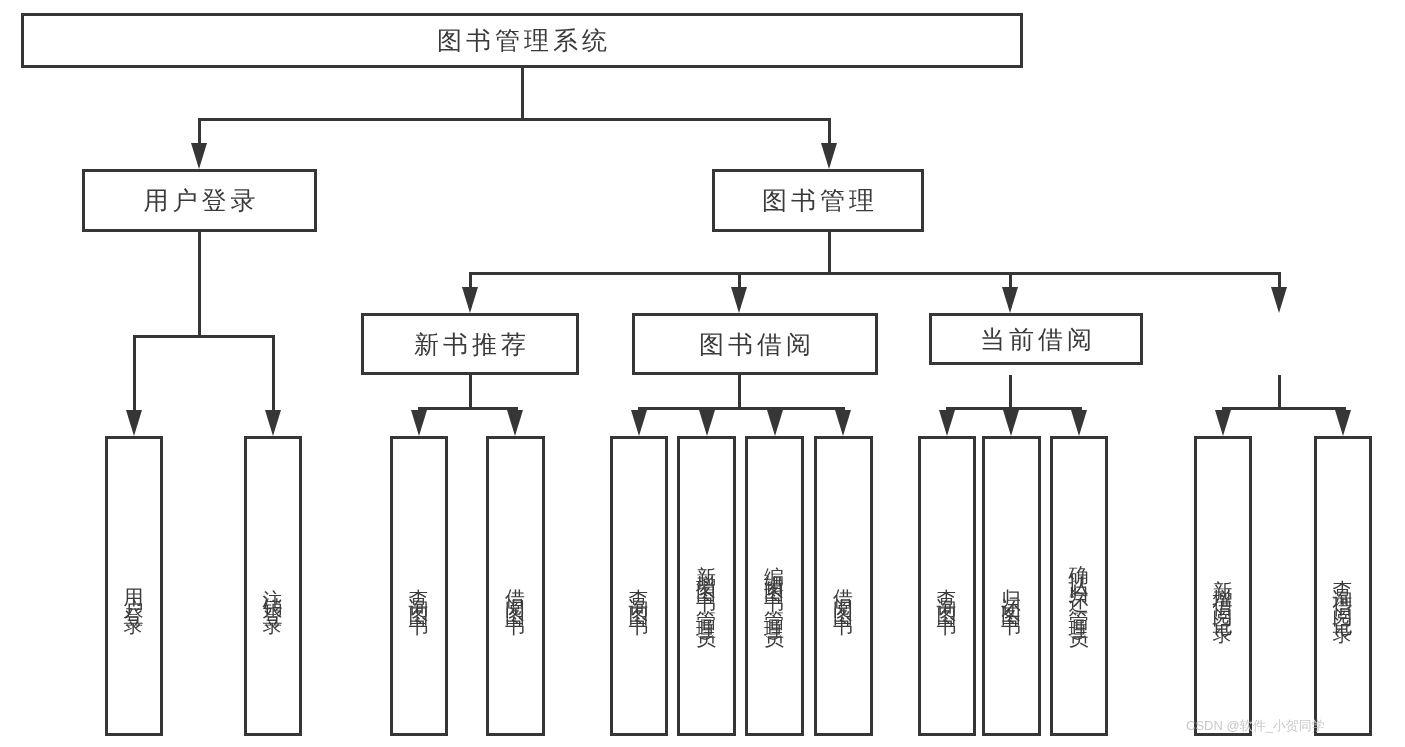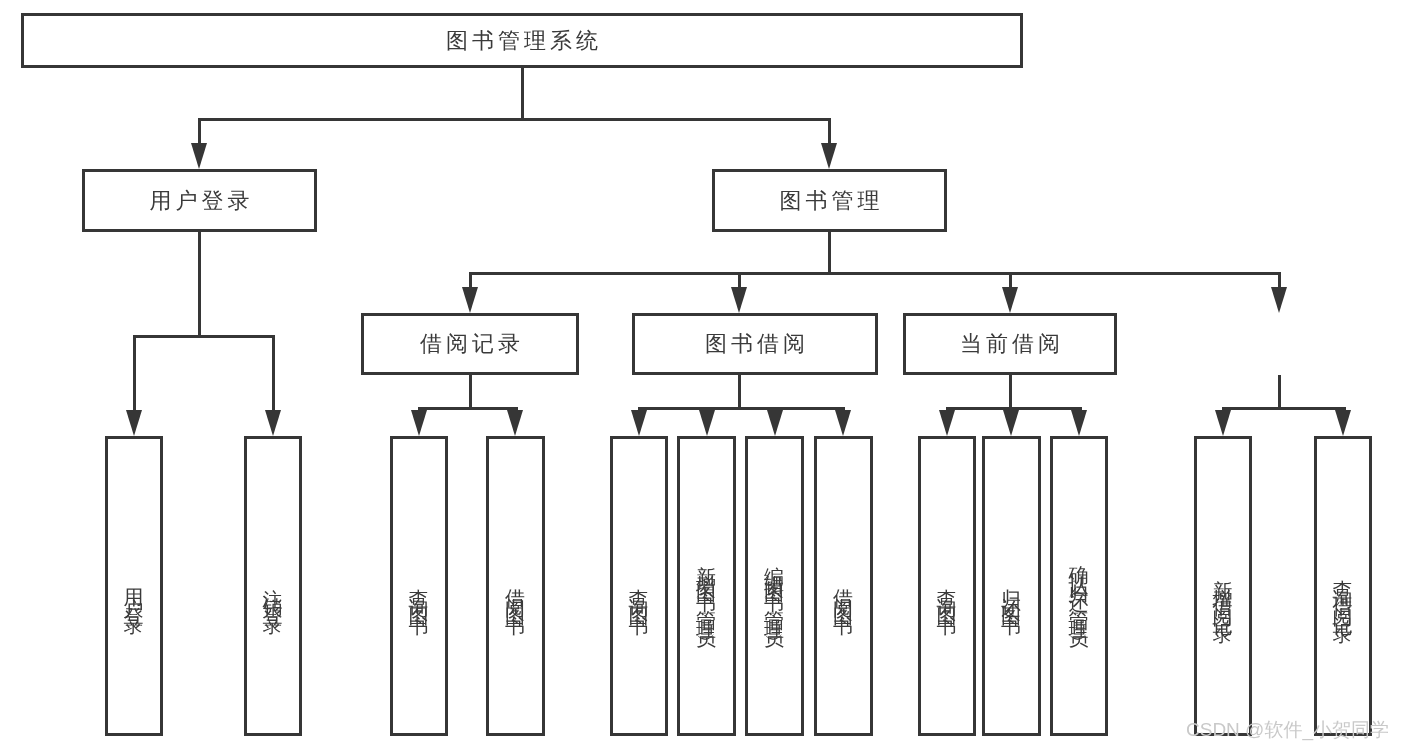--- a/index.html
+++ b/index.html
@@ -19,21 +19,21 @@
   }
   .box{
     position:absolute;
     box-sizing:border-box;
     background:var(--box-bg);
     border:3px solid var(--line-color);
     color:var(--text-color);
     display:flex;align-items:center;justify-content:center;
   }
   .hbox{
-    font-size:22px;
+    font-size:25px;
     letter-spacing:4px;
     text-indent:4px; 
     white-space:nowrap;
   }
   .vbox{
     writing-mode:vertical-rl;
     text-orientation:mixed;
     font-size:20px;
     letter-spacing:9px;
     line-height:1;
@@ -43,64 +43,64 @@
   .lh{position:absolute;height:3px;background:var(--line-color);}
   .arr{
     position:absolute;width:0;height:0;
     border-left:8px solid transparent;
     border-right:8px solid transparent;
     border-top:26px solid var(--line-color);
   }
   #watermark{
     position:absolute;
     left:1186px;top:717px;
-    font-size:19px;
+    font-size:13px;
     color:var(--watermark-color);
     white-space:nowrap;
     z-index:5;
   }
 </style>
 </head>
 <body>
 
 <div id="canvas">
 
   <div class="box hbox" style="left:21px;top:13px;width:1002px;height:55px">图书管理系统</div>
 
   <div class="lv" style="left:521px;top:68px;height:52px"></div>
   <div class="lh" style="left:198px;top:118px;width:633px"></div>
   <div class="lv" style="left:198px;top:118px;height:28px"></div>
   <div class="arr" style="left:191px;top:143px"></div>
   <div class="lv" style="left:828px;top:118px;height:28px"></div>
   <div class="arr" style="left:821px;top:143px"></div>
 
   <div class="box hbox" style="left:82px;top:169px;width:235px;height:63px">用户登录</div>
-  <div class="box hbox" style="left:712px;top:169px;width:235px;height:63px">图书管理</div>
+  <div class="box hbox" style="left:712px;top:169px;width:212px;height:63px">图书管理</div>
 
   <div class="lv" style="left:198px;top:232px;height:106px"></div>
   <div class="lh" style="left:133px;top:335px;width:142px"></div>
   <div class="lv" style="left:133px;top:335px;height:78px"></div>
   <div class="arr" style="left:126px;top:410px"></div>
   <div class="lv" style="left:272px;top:335px;height:78px"></div>
   <div class="arr" style="left:265px;top:410px"></div>
 
   <div class="lv" style="left:828px;top:232px;height:43px"></div>
   <div class="lh" style="left:469px;top:272px;width:812px"></div>
   <div class="lv" style="left:469px;top:272px;height:17px"></div>
   <div class="arr" style="left:462px;top:287px"></div>
   <div class="lv" style="left:738px;top:272px;height:17px"></div>
   <div class="arr" style="left:731px;top:287px"></div>
   <div class="lv" style="left:1009px;top:272px;height:17px"></div>
   <div class="arr" style="left:1002px;top:287px"></div>
   <div class="lv" style="left:1278px;top:272px;height:17px"></div>
   <div class="arr" style="left:1271px;top:287px"></div>
 
-  <div class="box hbox" style="left:361px;top:313px;width:218px;height:62px">借阅记录</div>
+  <div class="box hbox" style="left:361px;top:313px;width:218px;height:62px">新书推荐</div>
   <div class="box hbox" style="left:632px;top:313px;width:246px;height:62px">图书借阅</div>
-  <div class="box hbox" style="left:903px;top:313px;width:214px;height:62px">当前借阅</div>
+  <div class="box hbox" style="left:929px;top:313px;width:214px;height:52px">当前借阅</div>
 
   <div class="lv" style="left:469px;top:375px;height:35px"></div>
   <div class="lh" style="left:418px;top:407px;width:100px"></div>
   <div class="arr" style="left:411px;top:410px"></div>
   <div class="arr" style="left:507px;top:410px"></div>
 
   <div class="lv" style="left:738px;top:375px;height:35px"></div>
   <div class="lh" style="left:638px;top:407px;width:207px"></div>
   <div class="arr" style="left:631px;top:410px"></div>
   <div class="arr" style="left:699px;top:410px"></div>

